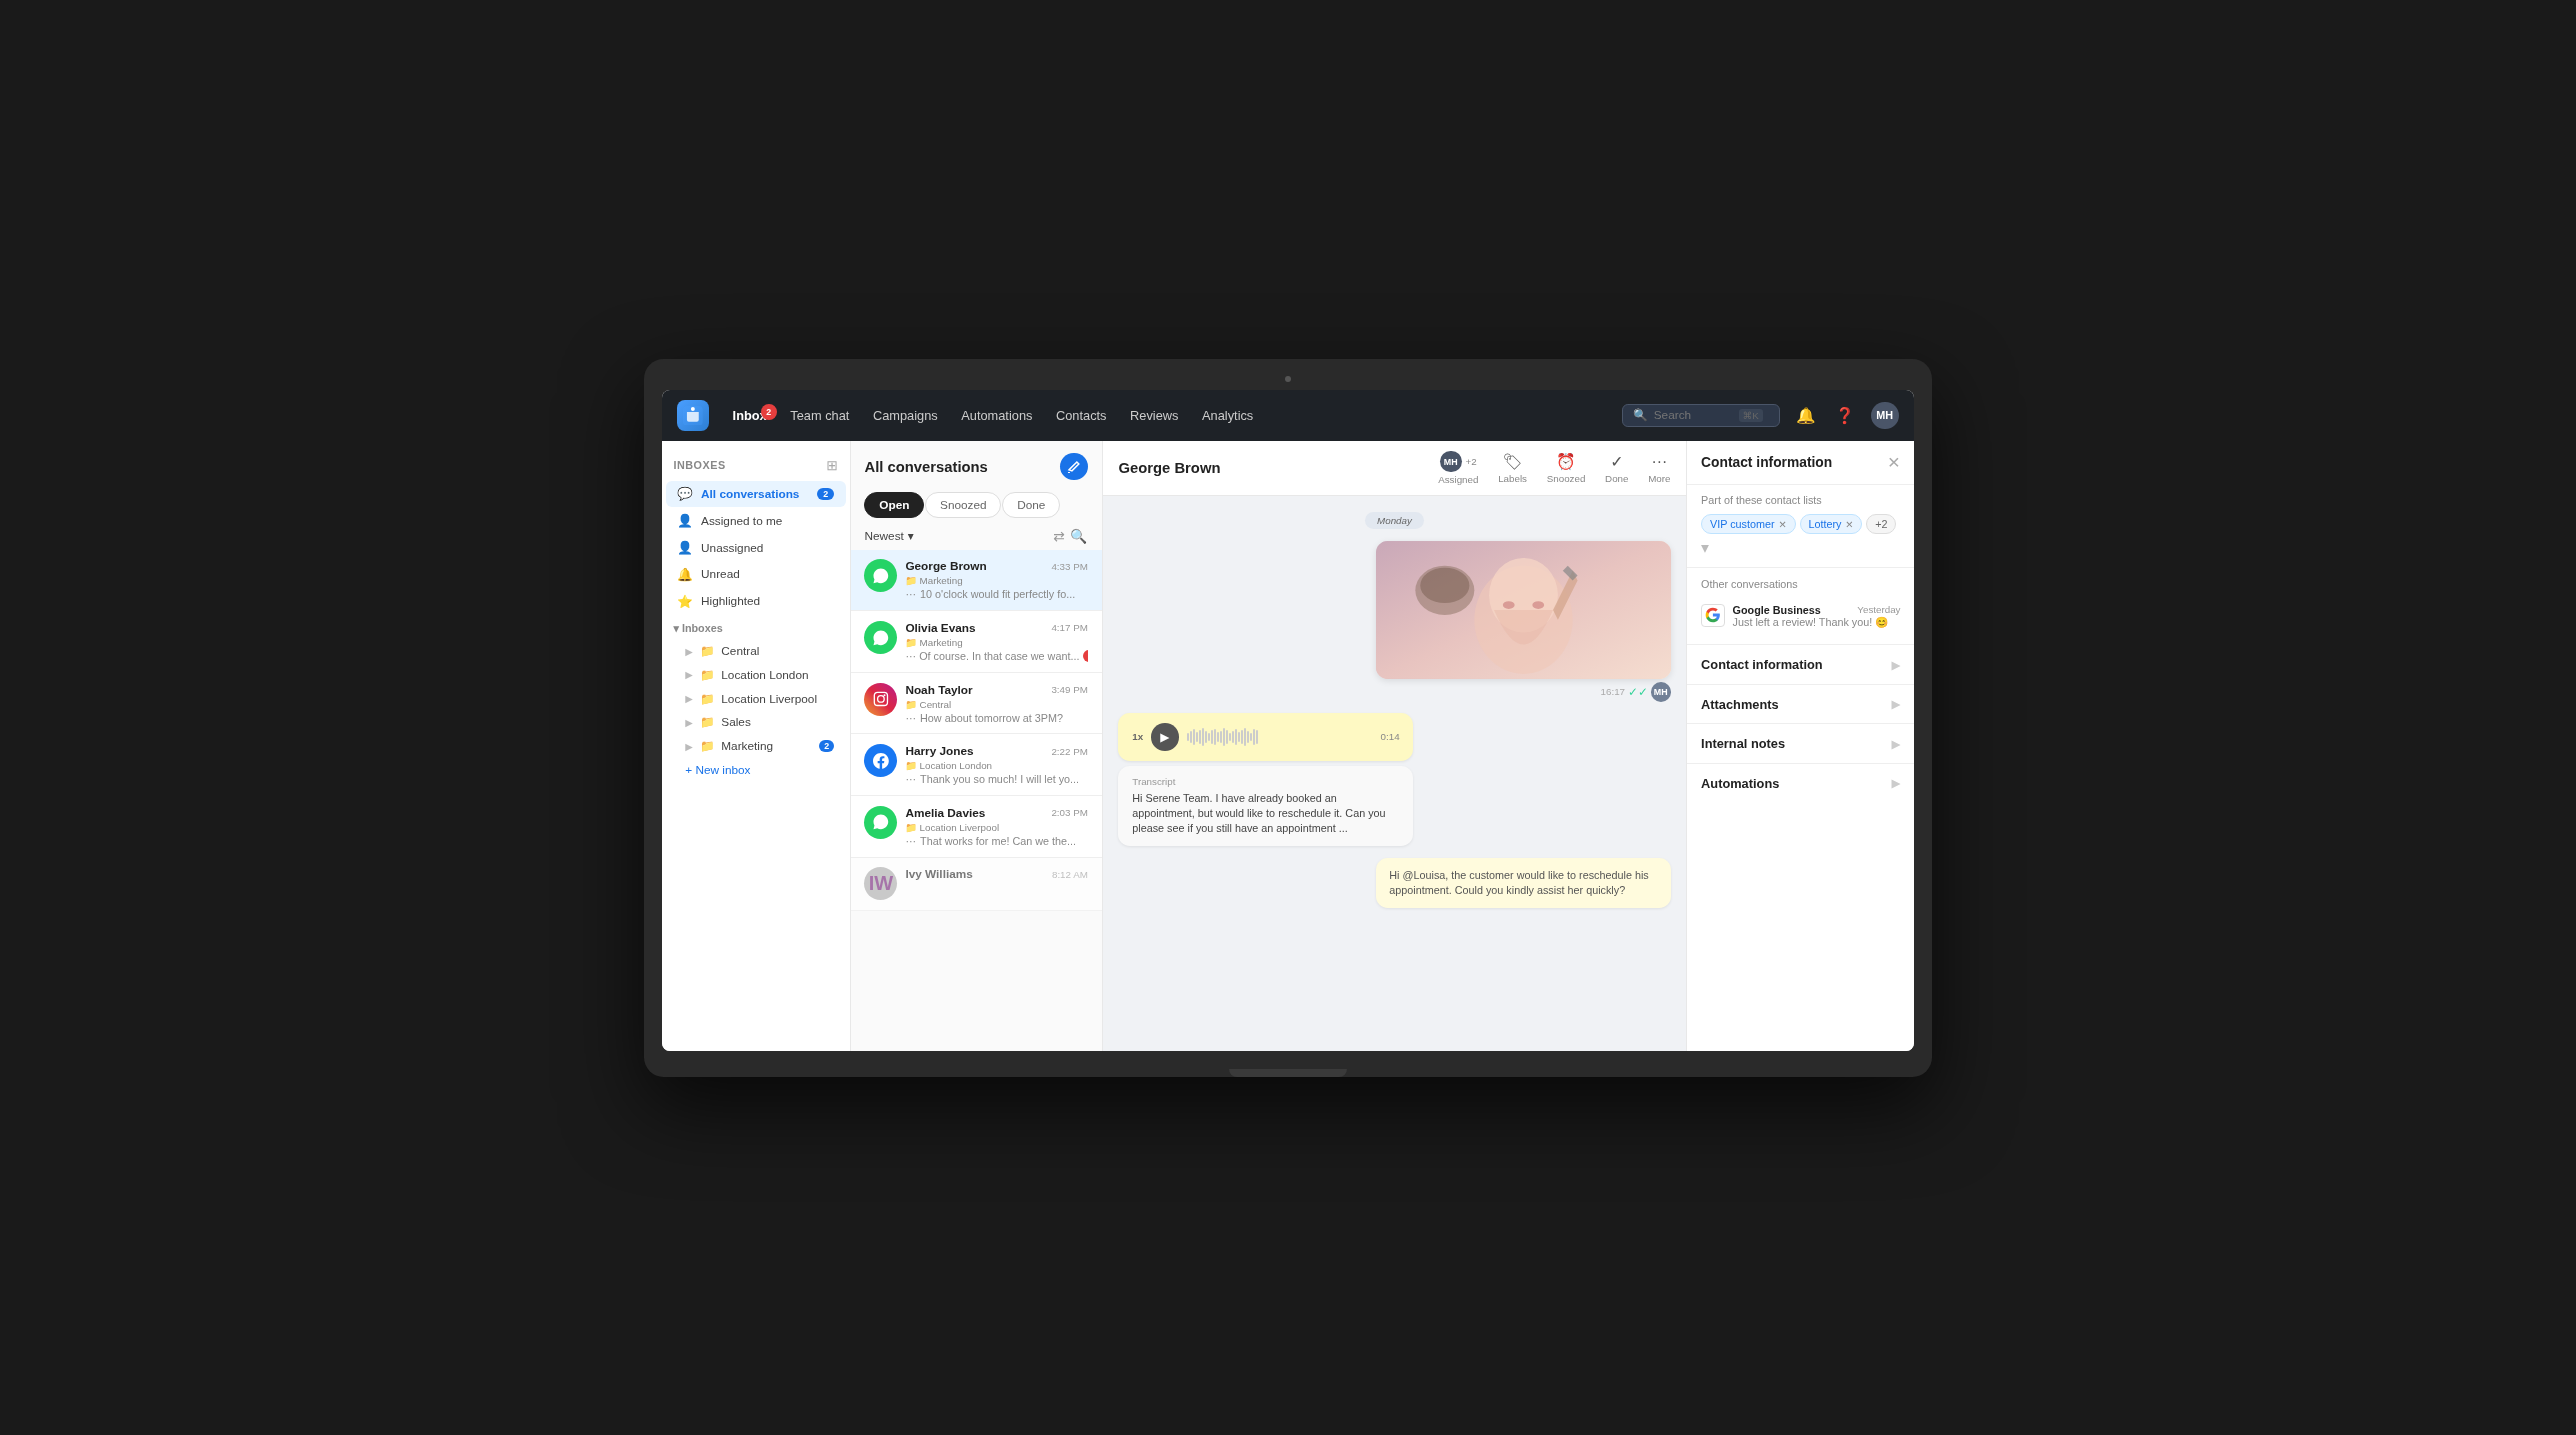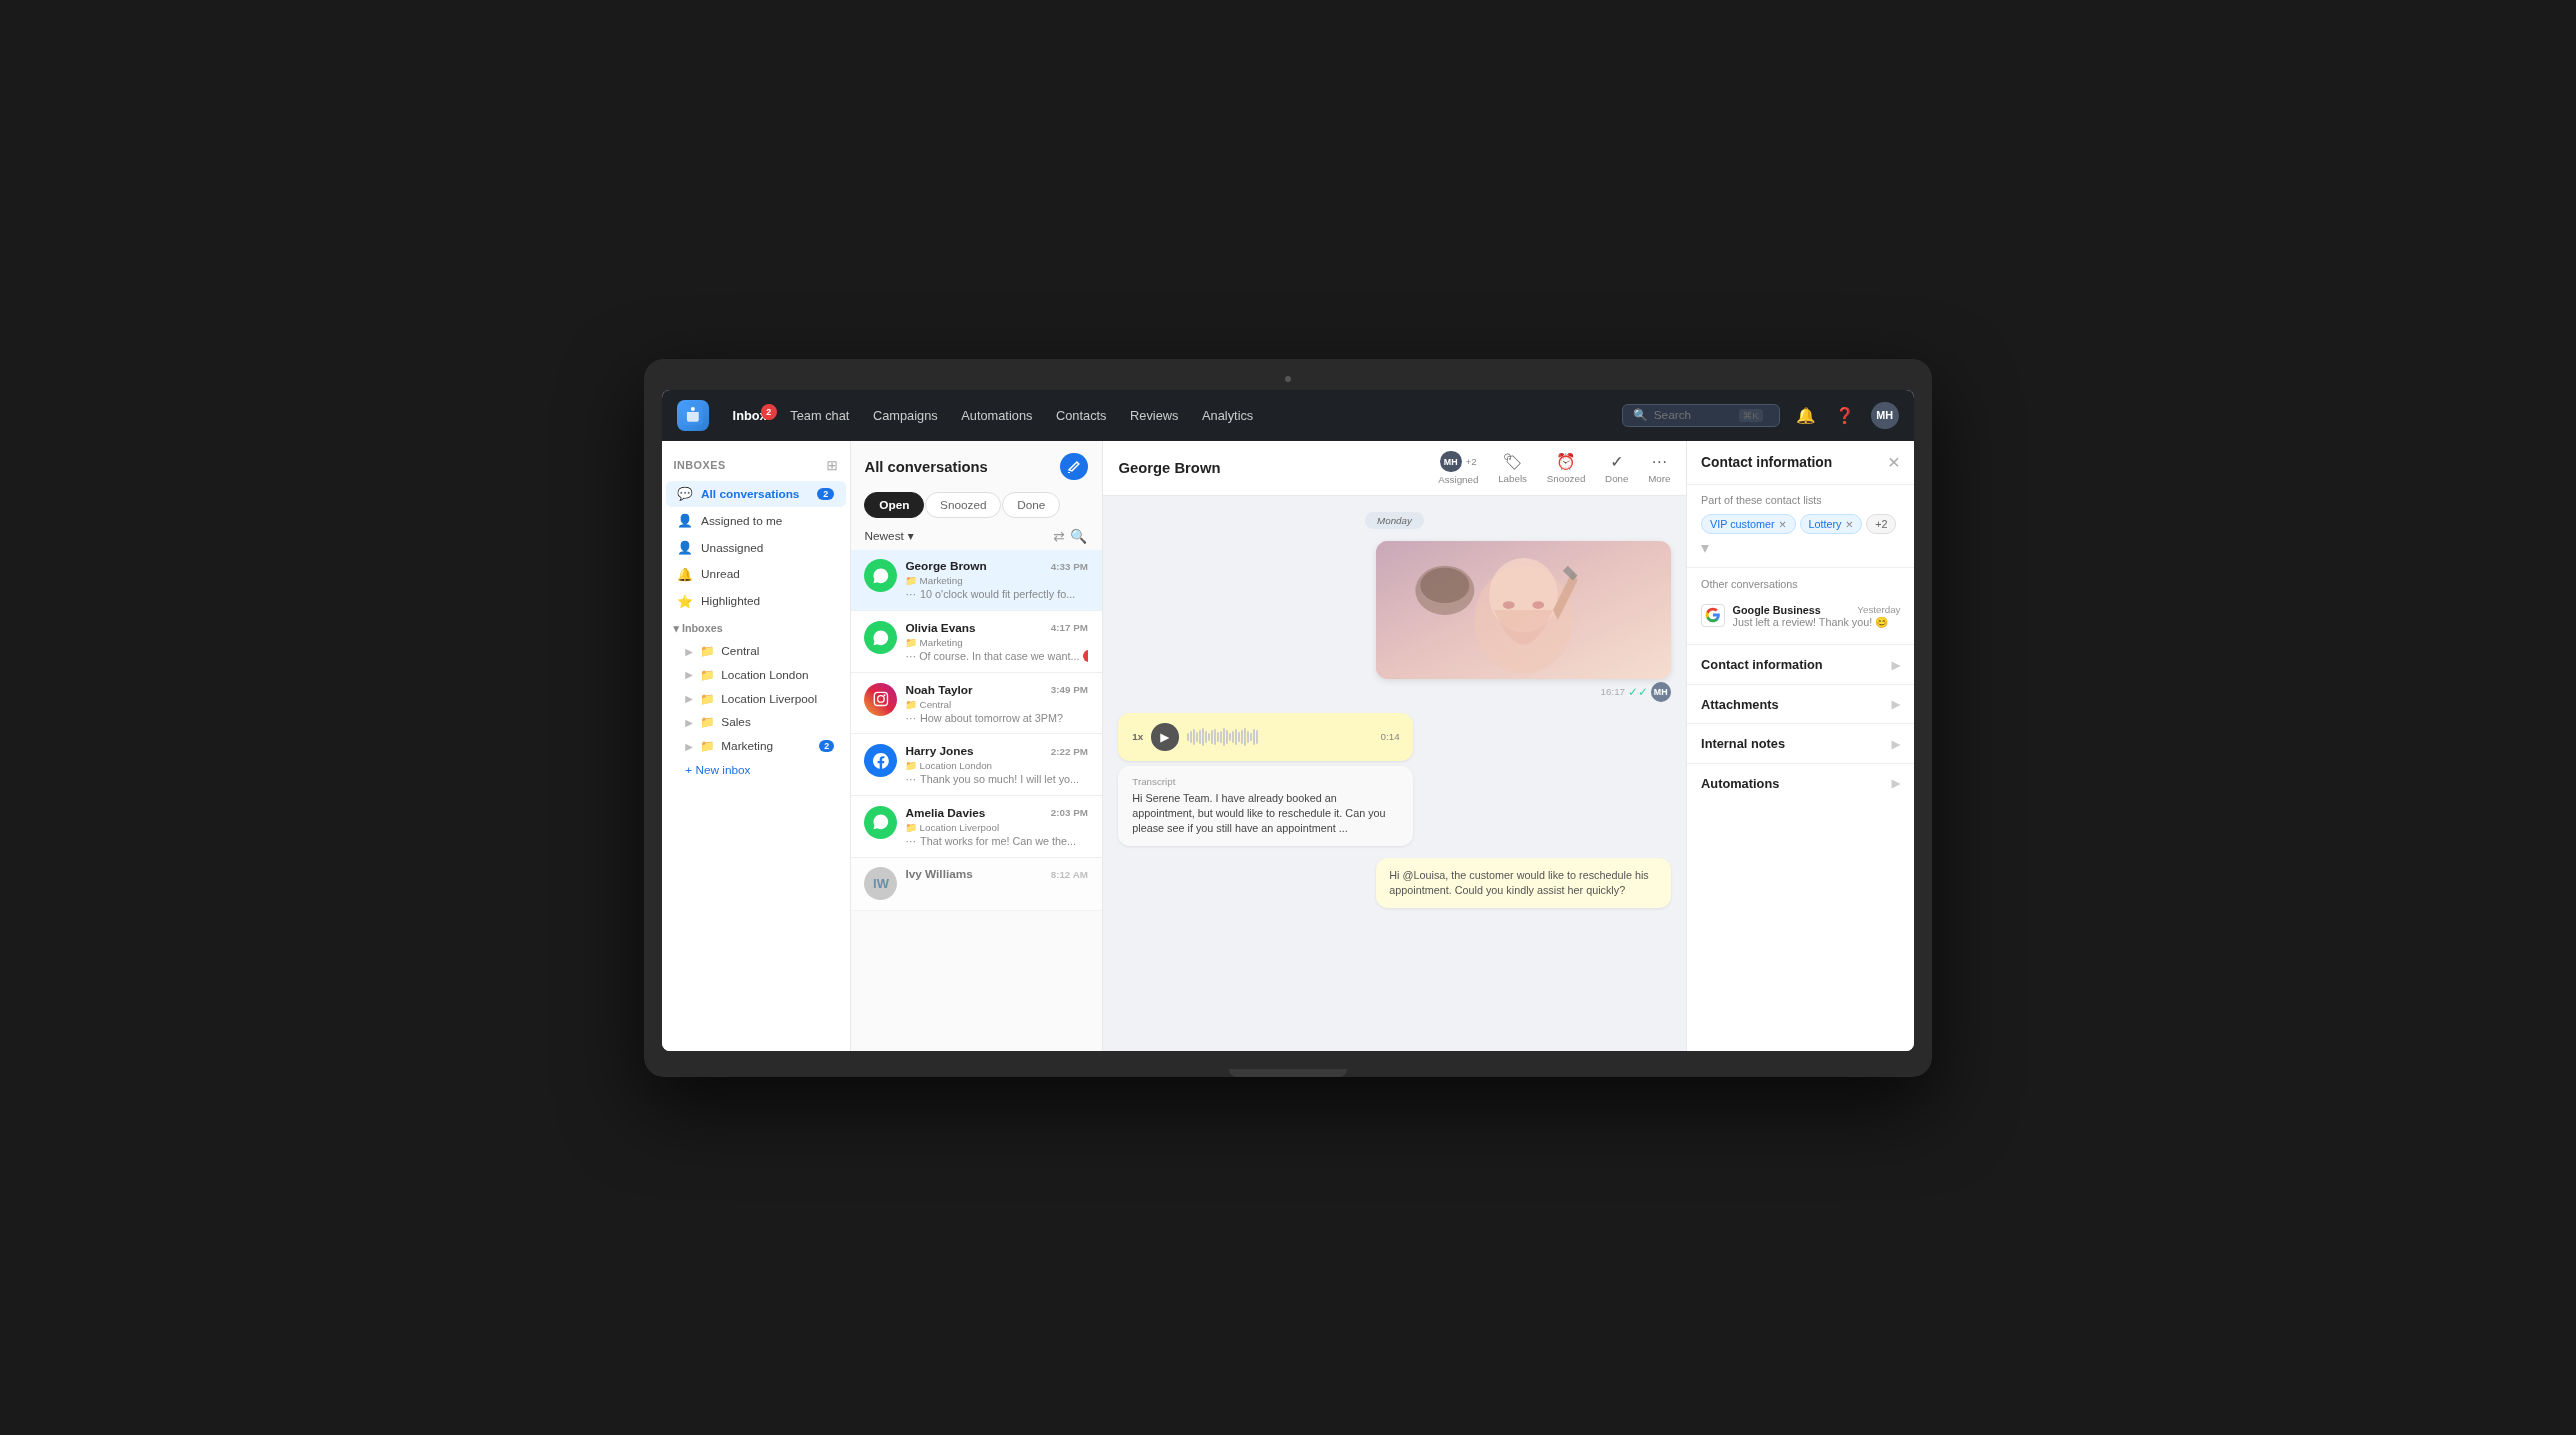--- a/index.html
+++ b/index.html
@@ -287,28 +287,28 @@
       border-bottom: 1px solid #eee;
       display: flex; gap: 7.9px;
       background: white;
     }
     .conv-item.active { background: #e8f4ff; }
     .conv-avatar {
       width: 33px; height: 33px;
       border-radius: 50%;
       flex-shrink: 0;
       display: flex; align-items: center; justify-content: center;
-      font-size: 13px;
+      font-size: 20px;
       font-weight: 700;
-      color: #0c4a6e;
+      color: #701a75;
     }
     .conv-body { flex: 1; min-width: 0; }
     .conv-row1 { display: flex; justify-content: space-between; align-items: center; }
     .conv-name { font-size: 11.8px; font-weight: 600; color: #222; }
-    .conv-time { font-size: 9.8px; color: #999; font-weight: bold; }
+    .conv-time { font-size: 9.8px; color: #999; }
     .conv-inbox { font-size: 9.8px; color: #888; display: flex; align-items: center; gap: 2px; margin: 2px 0; }
     .conv-preview { font-size: 10.8px; color: #888; white-space: nowrap; overflow: hidden; text-overflow: ellipsis; display: flex; align-items: center; gap: 3.9px; }
     .conv-unread-badge {
       background: #e53e3e;
       color: white;
       font-size: 8.9px;
       border-radius: 9.8px;
       padding: 1px 4.9px;
       font-weight: 700;
       margin-left: auto;

